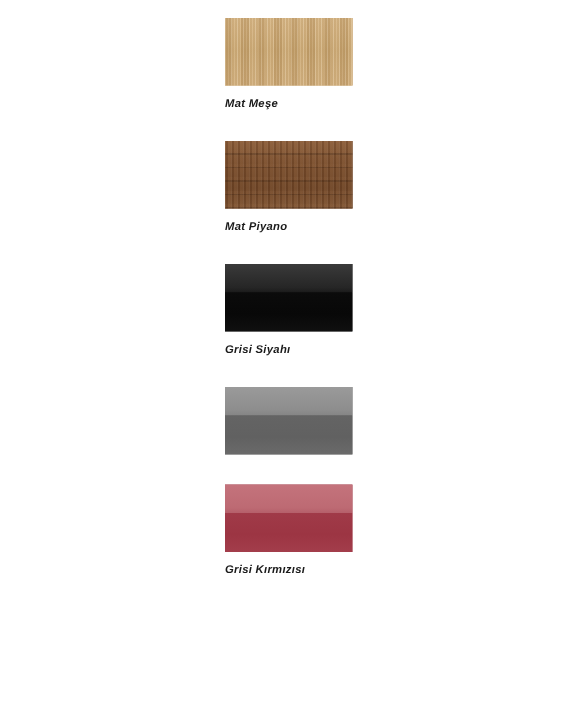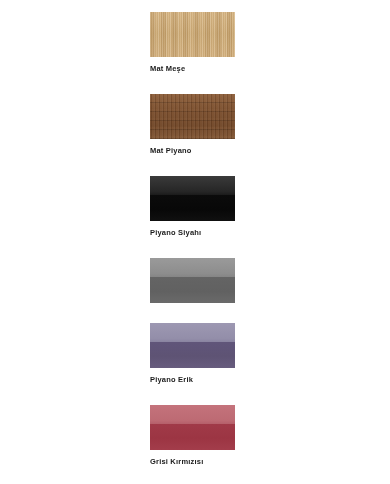--- a/index.html
+++ b/index.html
@@ -16,20 +16,21 @@
 
   #swatch-list {
     position: absolute;
     left: 150px;
     top: 12px;
     width: 86px;
   }
 
   .swatch-item {
     margin-bottom: 20px;
+    font-style: italic;
   }
 
   .swatch-chip {
     width: 85px;
     height: 45px;
     position: relative;
     overflow: hidden;
   }
 
   
@@ -167,26 +168,22 @@
     <div class="swatch-item">
       <div class="swatch-chip finish-oak"></div>
       <div class="swatch-label">Mat Meşe</div>
     </div>
     <div class="swatch-item">
       <div class="swatch-chip finish-walnut"></div>
       <div class="swatch-label">Mat Piyano</div>
     </div>
     <div class="swatch-item">
       <div class="swatch-chip gloss finish-piano-black"></div>
-      <div class="swatch-label">Piyano Siyahı</div>
+      <div class="swatch-label">Grisi Siyahı</div>
     </div>
     <div class="swatch-item">
       <div class="swatch-chip gloss finish-piano-grey"></div>
-    </div>
-    <div class="swatch-item">
-      <div class="swatch-chip gloss finish-piano-plum"></div>
-      <div class="swatch-label">Piyano Erik</div>
     </div>
     <div class="swatch-item">
       <div class="swatch-chip gloss finish-piano-red"></div>
       <div class="swatch-label">Grisi Kırmızısı</div>
     </div>
   </div>
 
 </body></html>

